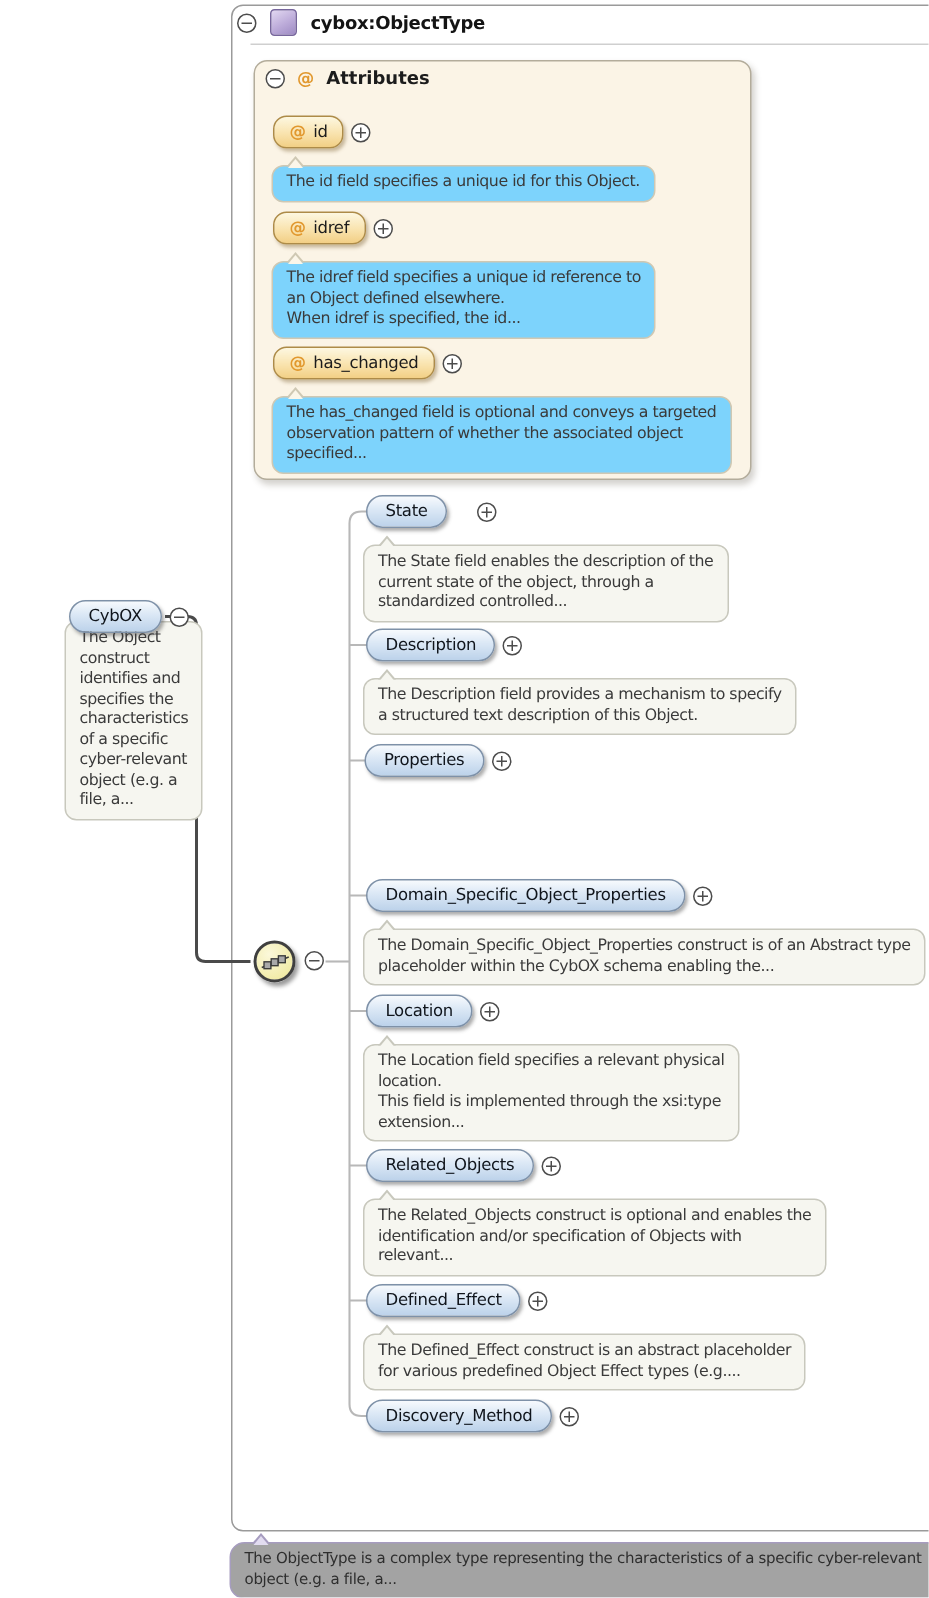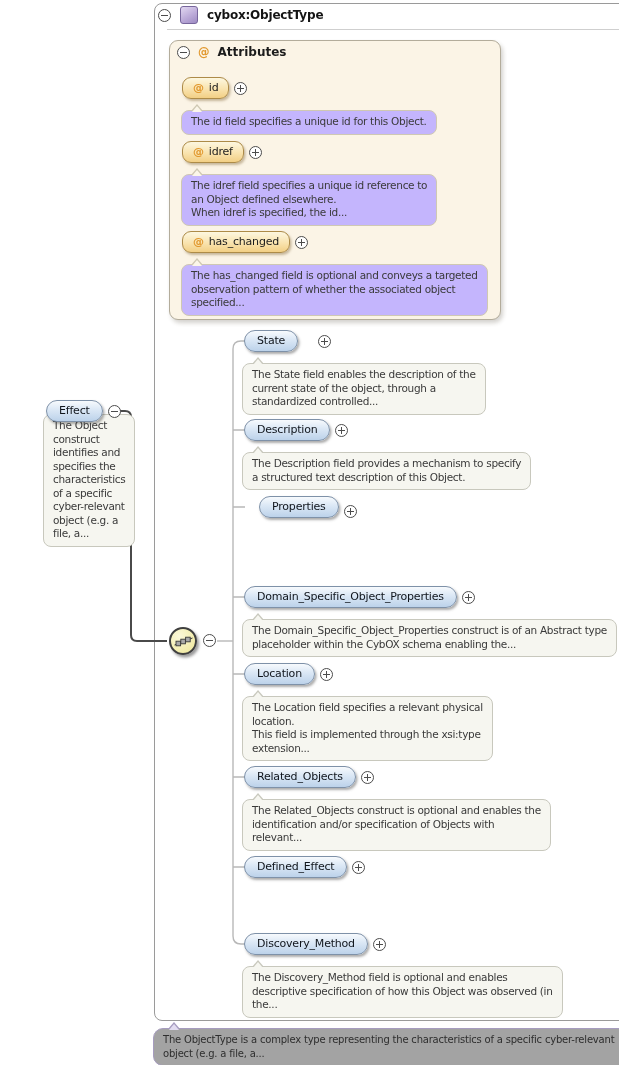--- a/index.html
+++ b/index.html
@@ -43,21 +43,21 @@
     box-shadow:1.5px 2px 2.5px rgba(120,90,40,0.4); cursor:default; }
   .attr-badge .at { color:#e1982e; font-weight:bold; margin-right:5px; font-size:11px; }
   
   .bubble { position:absolute; border:1px solid #c8c8bd; background:#f6f6f0; border-radius:8px;
     padding:4px 9px 5px; font-size:10.5px; letter-spacing:-0.3px; line-height:13.5px; color:#3a3a3a;
     white-space:pre; width:max-content; z-index:2; }
   .bubble::before { content:""; position:absolute; top:-7px; left:9px; width:0; height:0;
     border-left:6px solid transparent; border-right:6px solid transparent; border-bottom:7px solid #c8c8bd; }
   .bubble::after { content:""; position:absolute; top:-5.5px; left:10px; width:0; height:0;
     border-left:5px solid transparent; border-right:5px solid transparent; border-bottom:6px solid #f6f6f0; }
-  .bubble.cream { background:#c4b5fd; border-color:#cfc8b3; }
+  .bubble.cream { background:#7dd3fc; border-color:#cfc8b3; }
   .bubble.cream::before { border-bottom-color:#cfc8b3; }
   .bubble.cream::after { border-bottom-color:#fbf6e9; }
   .bubble.lavender { background:#a3a3a3; border-color:#a69cbf; color:#2e2e2e;
     white-space:pre-line; width:472px; font-size:10px; letter-spacing:-0.2px; border-radius:10px; }
   .bubble.lavender::before { border-bottom-color:#a69cbf; left:14px; }
   .bubble.lavender::after { border-bottom-color:#e2dcf0; left:15px; }
   
   .seq-circle { position:absolute; left:128px; top:627px; width:28px; height:28px; border-radius:50%;
     border:2px solid #3f3f3f; background:radial-gradient(circle at 35% 30%,#fbf8da 0%,#f2ecab 70%,#eae29a 100%);
     box-shadow:2px 2.5px 3px rgba(0,0,0,0.4); z-index:3; display:flex; align-items:center; justify-content:center;
@@ -119,21 +119,21 @@
         <span class="at">@</span>
         <span>has_changed</span>
       </span>
     <span class="circle-icon plus"></span>
   </div>
   <div class="bubble cream" style="left:140px; top:264px;">The has_changed field is optional and conveys a targeted
 observation pattern of whether the associated object
 specified...</div>
 
   <div class="row" style="left:5px; top:400px;">
-    <span class="elem-badge">Effect</span>
+    <span class="elem-badge">CybOX</span>
     <span class="circle-icon"></span>
   </div>
   <div class="bubble" style="left:2px; top:414px;">The Object
 construct
 identifies and
 specifies the
 characteristics
 of a specific
 cyber-relevant
 object (e.g. a
@@ -159,21 +159,21 @@
 current state of the object, through a
 standardized controlled...</div>
 
   <div class="row" style="left:203px; top:419px;">
     <span class="elem-badge">Description</span>
     <span class="circle-icon plus"></span>
   </div>
   <div class="bubble" style="left:201px; top:452px;">The Description field provides a mechanism to specify
 a structured text description of this Object.</div>
 
-  <div class="row" style="left:218px; top:496px;align-items:flex-end;">
+  <div class="row" style="left:202px; top:496px;">
     <span class="elem-badge">Properties</span>
     <span class="circle-icon plus"></span>
   </div>
 
   <div class="row" style="left:203px; top:586px;">
     <span class="elem-badge">Domain_Specific_Object_Properties</span>
     <span class="circle-icon plus"></span>
   </div>
   <div class="bubble" style="left:201px; top:619px;">The Domain_Specific_Object_Properties construct is of an Abstract type
 placeholder within the CybOX schema enabling the...</div>
@@ -192,25 +192,24 @@
     <span class="circle-icon plus"></span>
   </div>
   <div class="bubble" style="left:201px; top:799px;">The Related_Objects construct is optional and enables the
 identification and/or specification of Objects with
 relevant...</div>
 
   <div class="row" style="left:203px; top:856px;">
     <span class="elem-badge">Defined_Effect</span>
     <span class="circle-icon plus"></span>
   </div>
+  <div class="bubble" style="left:201px; top:889px;">The Defined_Effect construct is an abstract placeholder
+for various predefined Object Effect types (e.g....</div>
 
   <div class="row" style="left:203px; top:933px;">
     <span class="elem-badge">Discovery_Method</span>
     <span class="circle-icon plus"></span>
   </div>
-  <div class="bubble" style="left:201px; top:966px;">The Discovery_Method field is optional and enables
-descriptive specification of how this Object was observed (in
-the...</div>
 
   <div class="bubble lavender" style="left:112px; top:1028px;">The ObjectType is a complex type representing the characteristics of a specific cyber-relevant
 object (e.g. a file, a...</div>
 
 </div>
 
 </body></html>

